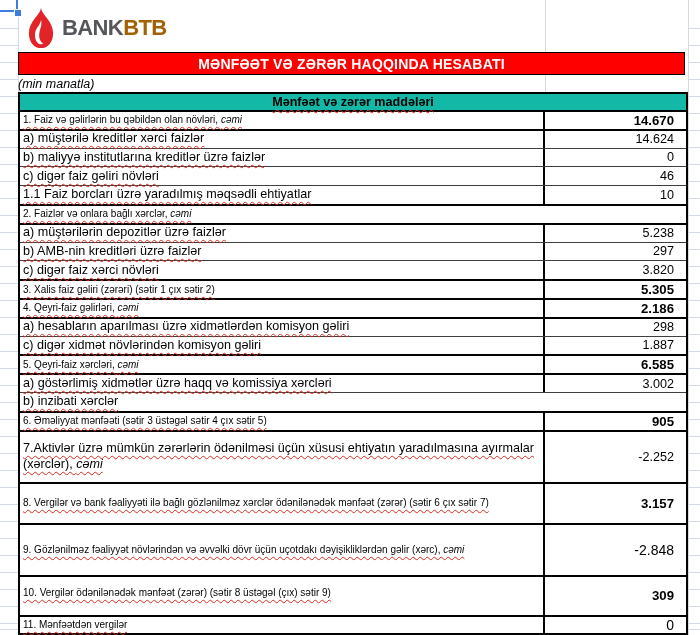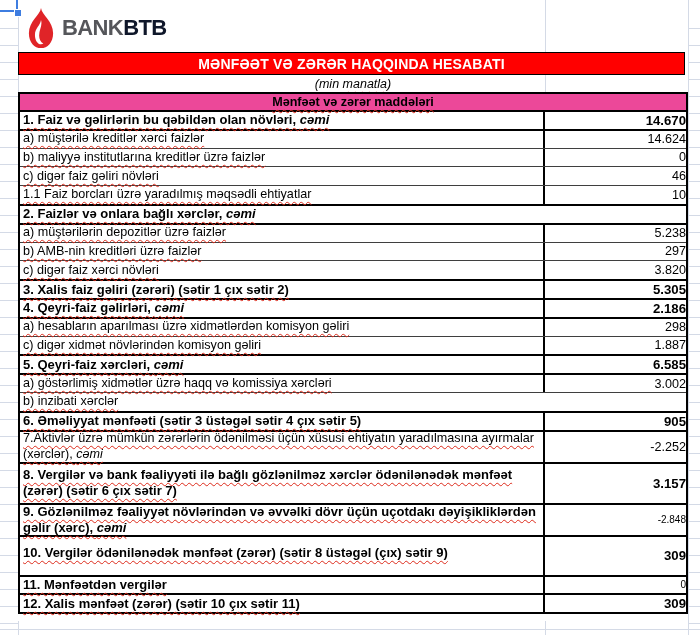--- a/index.html
+++ b/index.html
@@ -13,50 +13,50 @@
 
   
   .sel{position:absolute;left:-3px;top:-3px;width:21px;height:15px;
        border:2px solid #3e7de0;box-sizing:border-box;background:transparent;}
   .sel-handle{position:absolute;left:14px;top:9px;width:6px;height:6px;
        background:#3e7de0;border:1px solid #ffffff;box-sizing:content-box;}
 
   
   .logo{position:absolute;left:26px;top:7px;height:42px;display:flex;align-items:center;gap:6px;}
   .logo-text{font-size:22px;font-weight:600;letter-spacing:-0.6px;color:#55565a;line-height:1;}
-  .logo-text .btb{color:#0f172a;}
+  .logo-text .btb{color:#a16207;}
 
   
   .banner{position:absolute;left:18px;top:52px;width:667px;height:23px;background:#FF0000;
           border:1px solid #000;box-sizing:border-box;display:flex;align-items:center;
           justify-content:center;color:#ffffff;font-weight:700;font-size:14px;letter-spacing:.2px;}
 
   
-  .note{position:absolute;left:18px;top:77px;width:670px;text-align:center;
+  .note{position:absolute;left:18px;top:77px;width:670px;text-align:left;
         font-style:italic;font-size:12.5px;}
 
   
   .tbl{position:absolute;left:18px;top:92px;width:670px;border:2px solid #000;
        box-sizing:border-box;background:#fff;}
   .row{display:flex;align-items:center;height:18.8px;border-top:1px solid #3f3f3f;
        box-sizing:border-box;}
-  .row.hd{height:16px;border-top:none;background:#ec4899;justify-content:center;
+  .row.hd{height:16px;border-top:none;background:#14b8a6;justify-content:center;
        font-weight:700;font-size:12.6px;}
   .sec{border-top:2px solid #000;}
   .sec + .row{border-top-width:2px;border-top-color:#000;}
-  .h36{height:32px;} .h41{height:41px;} .h40{height:40px;}
+  .h36{height:52px;} .h41{height:41px;} .h40{height:40px;}
 
   .lbl{flex:1;padding:1px 2px 1px 3px;font-size:12.6px;line-height:15.5px;}
-  .sec .lbl{font-weight:700;font-size:13px;line-height:16px;}
+  .sec .lbl{font-weight:400;font-size:10px;line-height:16px;}
   .r10 .lbl{align-self:flex-end;padding-bottom:14px;}
 
   .val{width:143px;align-self:stretch;display:flex;align-items:center;justify-content:flex-end;
-       padding-right:0;border-left:2px solid #000;box-sizing:border-box;font-size:12.6px;}
+       padding-right:12px;border-left:2px solid #000;box-sizing:border-box;font-size:12.6px;}
   .sec .val{font-weight:700;font-size:13.2px;}
-  .vplain .val{font-weight:400;font-size:10px;}
+  .vplain .val{font-weight:400;font-size:14px;}
 
   
   .sq{text-decoration-line:underline;text-decoration-style:wavy;
       text-decoration-color:#dd2b1c;text-decoration-thickness:1px;text-underline-offset:2.5px;}
   .em{font-style:italic;}
 </style>
 </head>
 <body>
 
 <div id="canvas">

